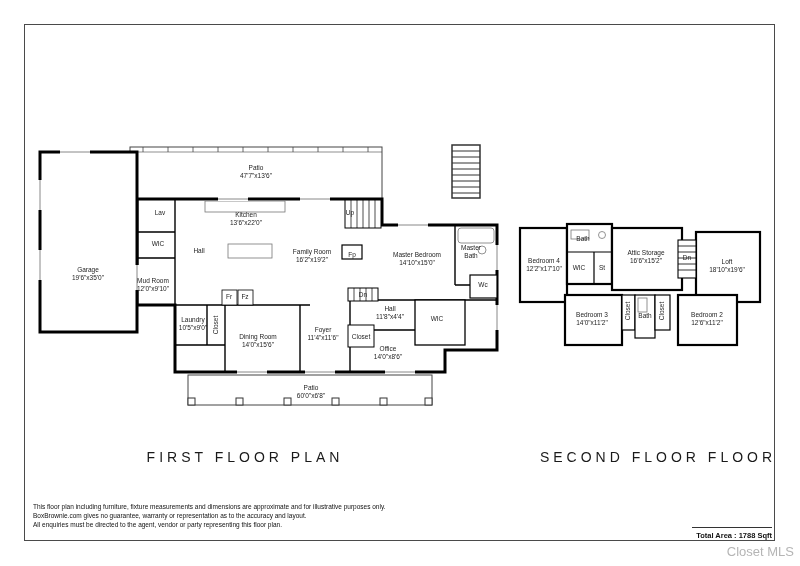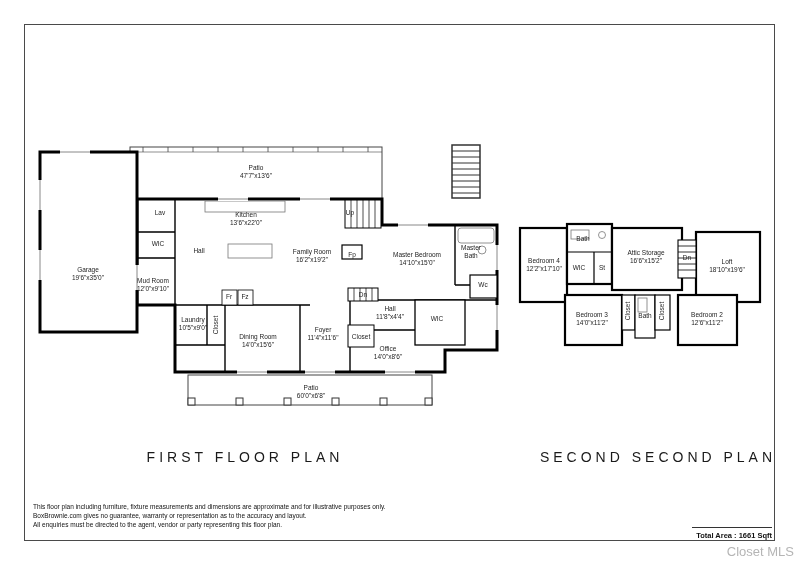--- a/index.html
+++ b/index.html
@@ -219,23 +219,23 @@
   </div>
   <div class="lbl rot" style="left:662px;top:311px">
     <span class="nm">Closet</span>
   </div>
   <div class="lbl" style="left:707px;top:319px">
     <span class="nm">Bedroom 2</span>
     <span class="dm">12'6"x11'2"</span>
   </div>
 
   <div class="plan-title" style="left:245px;top:457px">FIRST FLOOR PLAN</div>
-  <div class="plan-title" style="left:658px;top:457px">SECOND SECOND PLAN</div>
+  <div class="plan-title" style="left:658px;top:457px">SECOND FLOOR FLOOR</div>
 
   <div class="disclaimer">
     <div>This floor plan including furniture, fixture measurements and dimensions are approximate and for illustrative purposes only.</div>
     <div>BoxBrownie.com gives no guarantee, warranty or representation as to the accuracy and layout.</div>
     <div>All enquiries must be directed to the agent, vendor or party representing this floor plan.</div>
   </div>
 
-  <div class="total-area">Total Area : 1661 Sqft</div>
+  <div class="total-area">Total Area : 1788 Sqft</div>
   <div class="watermark">Closet MLS</div>
 </div>
 
 </body></html>

